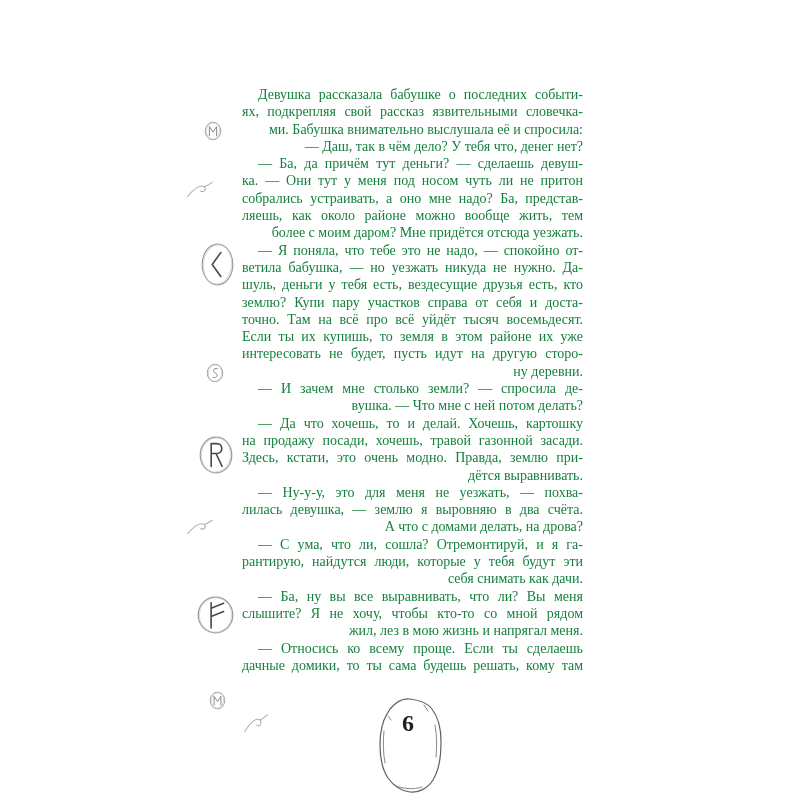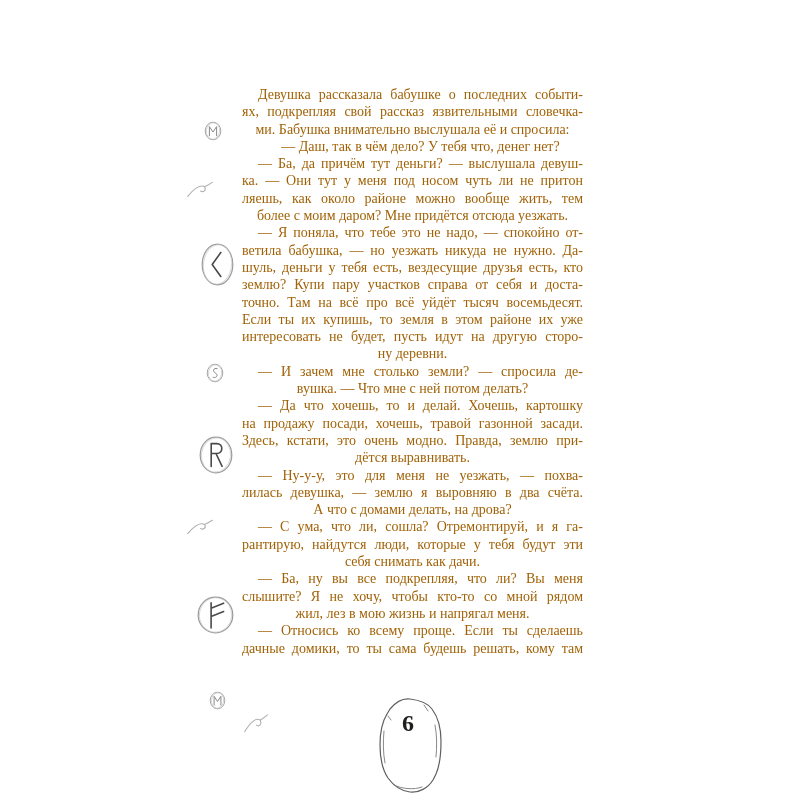--- a/index.html
+++ b/index.html
@@ -2,24 +2,24 @@
 <html><head>
 <meta charset="utf-8">
 <style>
   html,body{margin:0;padding:0;background:#ffffff;}
   .page{
     position:relative;width:800px;height:800px;background:#ffffff;
     font-family:"Liberation Serif", serif;overflow:hidden;
   }
   .text-block{
     position:absolute;left:242px;top:86px;width:341px;
-    color:#a16207;font-size:14px;line-height:17.3px;
+    color:#15803d;font-size:14px;line-height:17.3px;
   }
   .paragraph{margin:0;padding:0;}
-  .line{display:block;height:17.3px;line-height:17.3px;white-space:normal;text-align:center;}
+  .line{display:block;height:17.3px;line-height:17.3px;white-space:normal;text-align:right;}
   .line.j{text-align:justify;text-align-last:justify;}
   .line.indent{text-indent:16px;}
   .margin-symbols{position:absolute;left:0;top:0;width:800px;height:800px;pointer-events:none;}
   .msym{position:absolute;}
   .ornament{position:absolute;left:374px;top:694px;width:72px;height:102px;}
   .ornament svg{position:absolute;left:0;top:0;}
   .pagenum{
     position:absolute;left:0;right:4px;top:16px;text-align:center;
     font-family:"Liberation Serif", serif;font-weight:bold;
     font-size:24px;color:#20201e;
@@ -75,22 +75,23 @@
   <div class="text-block" id="textblock">
       <div class="paragraph">
         <div class="line j indent">Девушка рассказала бабушке о последних событи-</div>
         <div class="line j">ях, подкрепляя свой рассказ язвительными словечка-</div>
         <div class="line">ми. Бабушка внимательно выслушала её и спросила:</div>
       </div>
       <div class="paragraph">
         <div class="line indent">— Даш, так в чём дело? У тебя что, денег нет?</div>
       </div>
       <div class="paragraph">
-        <div class="line j indent">— Ба, да причём тут деньги? — выслушала девуш-</div>
+        <div class="line j indent">— Ба, да причём тут деньги? — сделаешь девуш-</div>
         <div class="line j">ка. — Они тут у меня под носом чуть ли не притон</div>
+        <div class="line j">собрались устраивать, а оно мне надо? Ба, представ-</div>
         <div class="line j">ляешь, как около районе можно вообще жить, тем</div>
         <div class="line">более с моим даром? Мне придётся отсюда уезжать.</div>
       </div>
       <div class="paragraph">
         <div class="line j indent">— Я поняла, что тебе это не надо, — спокойно от-</div>
         <div class="line j">ветила бабушка, — но уезжать никуда не нужно. Да-</div>
         <div class="line j">шуль, деньги у тебя есть, вездесущие друзья есть, кто</div>
         <div class="line j">землю? Купи пару участков справа от себя и доста-</div>
         <div class="line j">точно. Там на всё про всё уйдёт тысяч восемьдесят.</div>
         <div class="line j">Если ты их купишь, то земля в этом районе их уже</div>
@@ -111,21 +112,21 @@
         <div class="line j indent">— Ну-у-у, это для меня не уезжать, — похва-</div>
         <div class="line j">лилась девушка, — землю я выровняю в два счёта.</div>
         <div class="line">А что с домами делать, на дрова?</div>
       </div>
       <div class="paragraph">
         <div class="line j indent">— С ума, что ли, сошла? Отремонтируй, и я га-</div>
         <div class="line j">рантирую, найдутся люди, которые у тебя будут эти</div>
         <div class="line">себя снимать как дачи.</div>
       </div>
       <div class="paragraph">
-        <div class="line j indent">— Ба, ну вы все подкрепляя, что ли? Вы меня</div>
+        <div class="line j indent">— Ба, ну вы все выравнивать, что ли? Вы меня</div>
         <div class="line j">слышите? Я не хочу, чтобы кто-то со мной рядом</div>
         <div class="line">жил, лез в мою жизнь и напрягал меня.</div>
       </div>
       <div class="paragraph">
         <div class="line j indent">— Относись ко всему проще. Если ты сделаешь</div>
         <div class="line j">дачные домики, то ты сама будешь решать, кому там</div>
       </div>
     </div>
 
   <div class="ornament">

